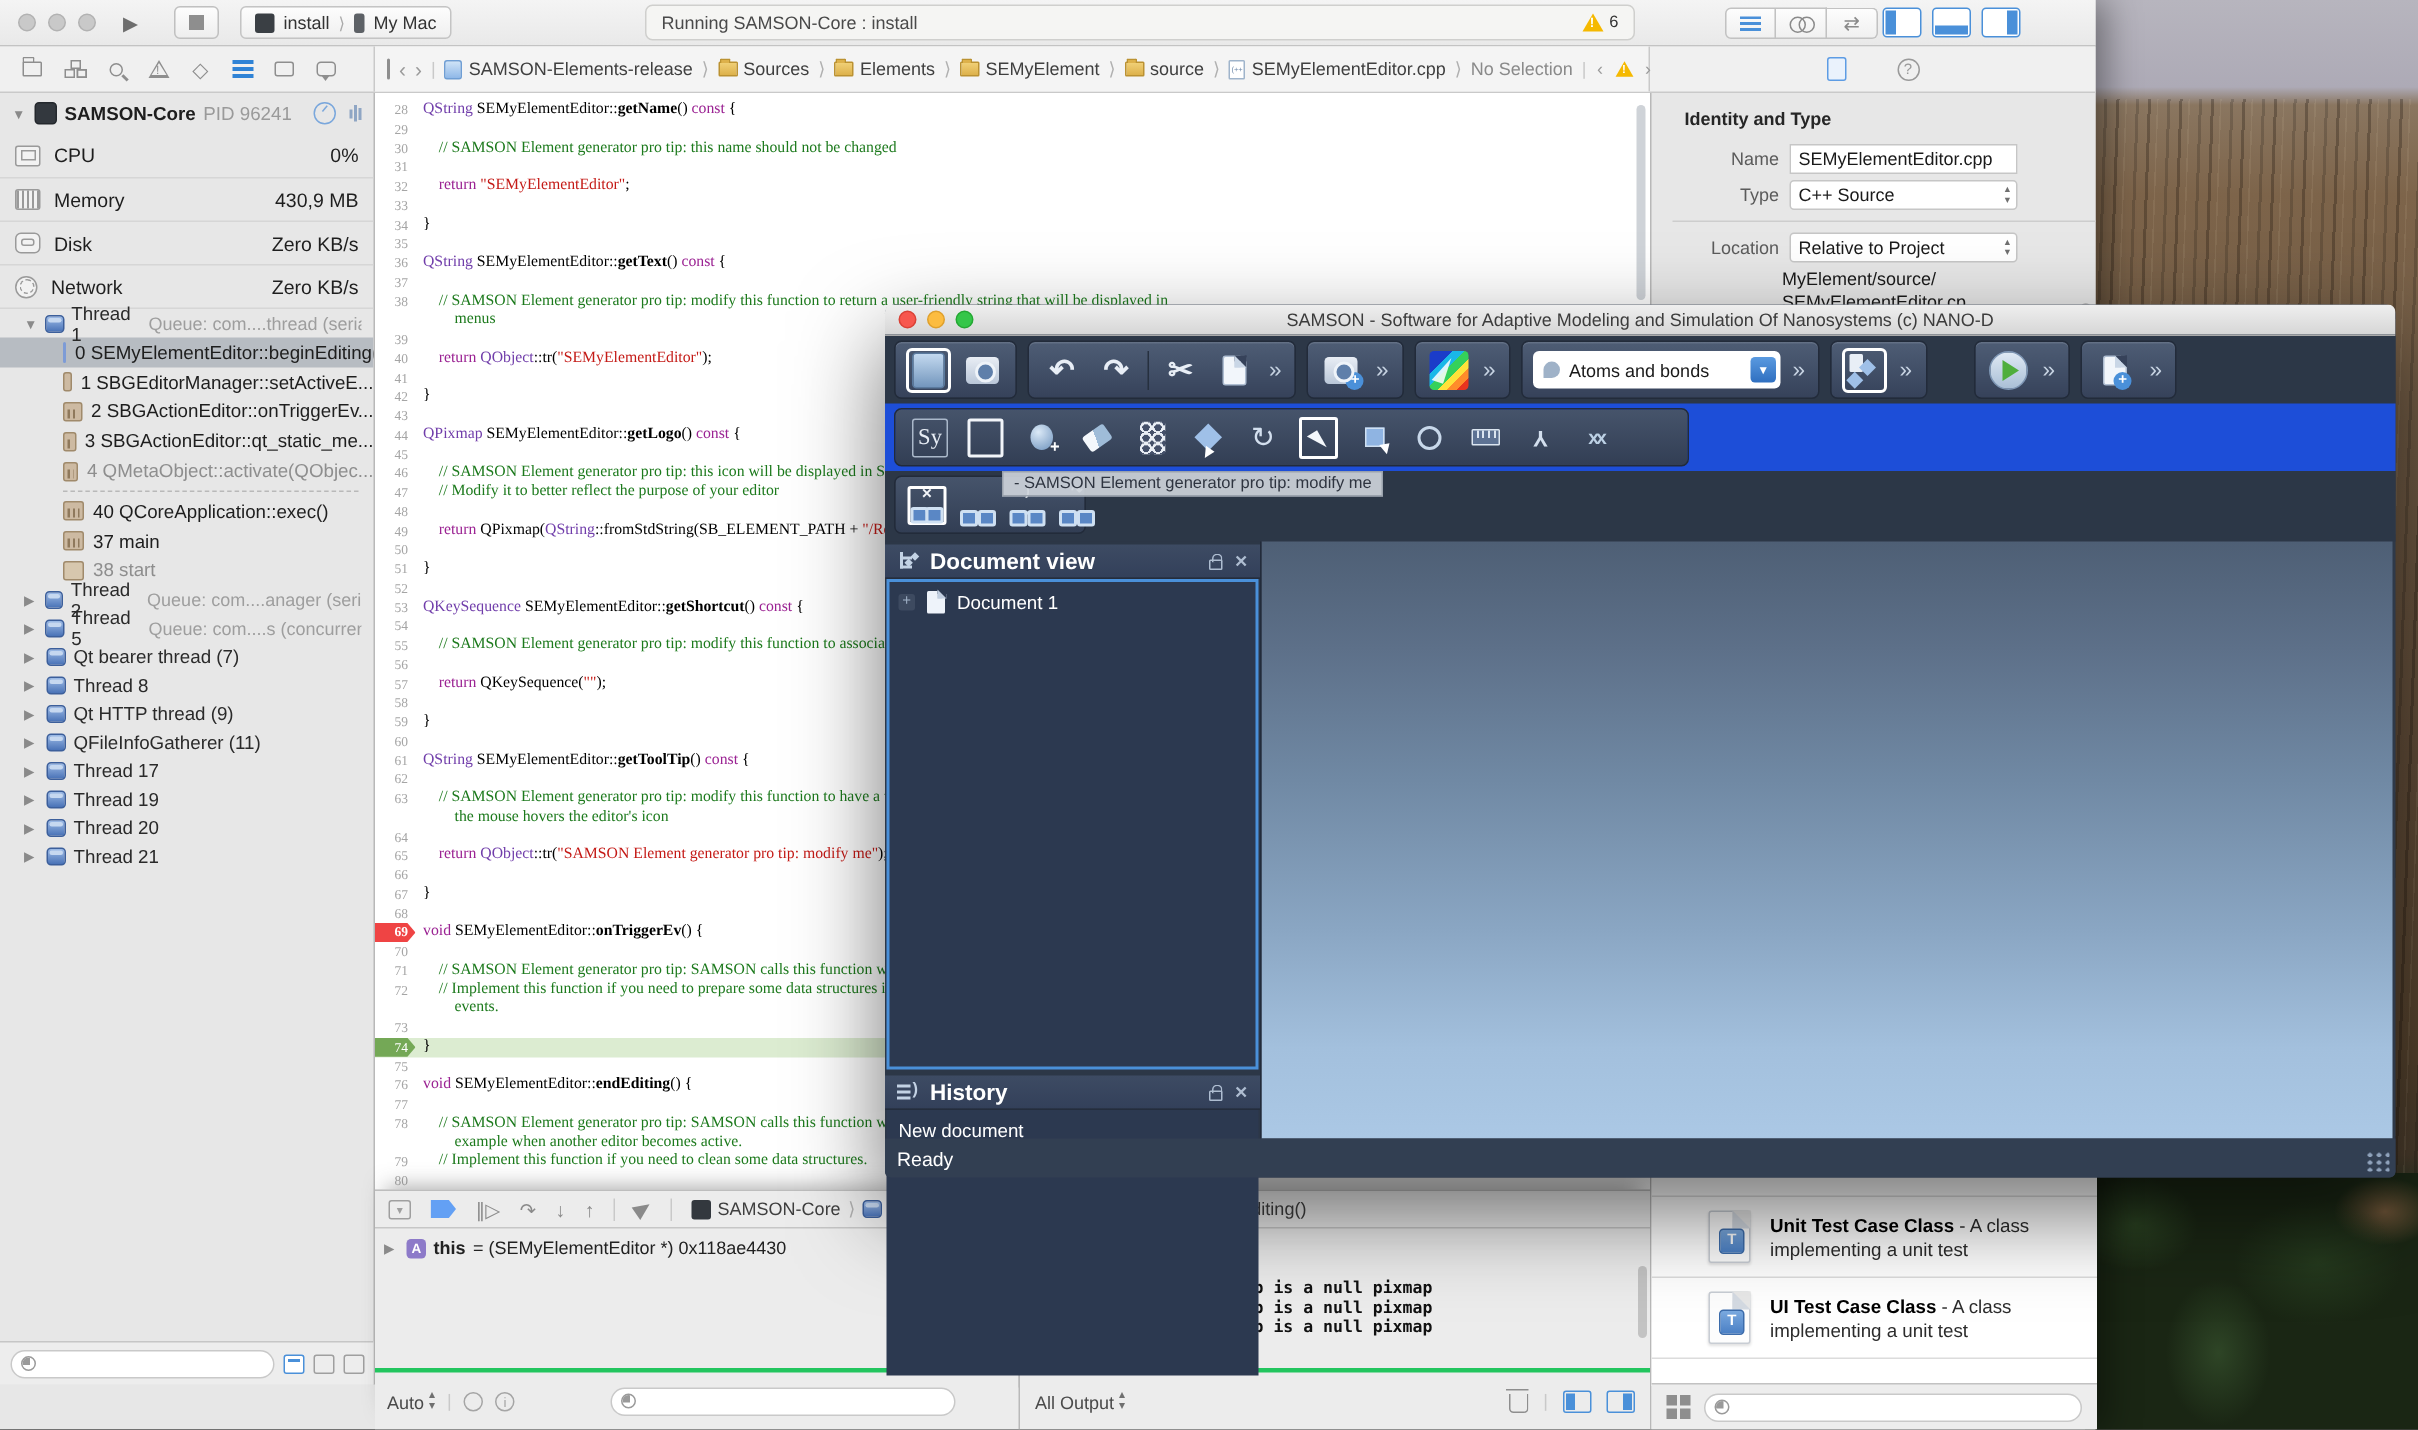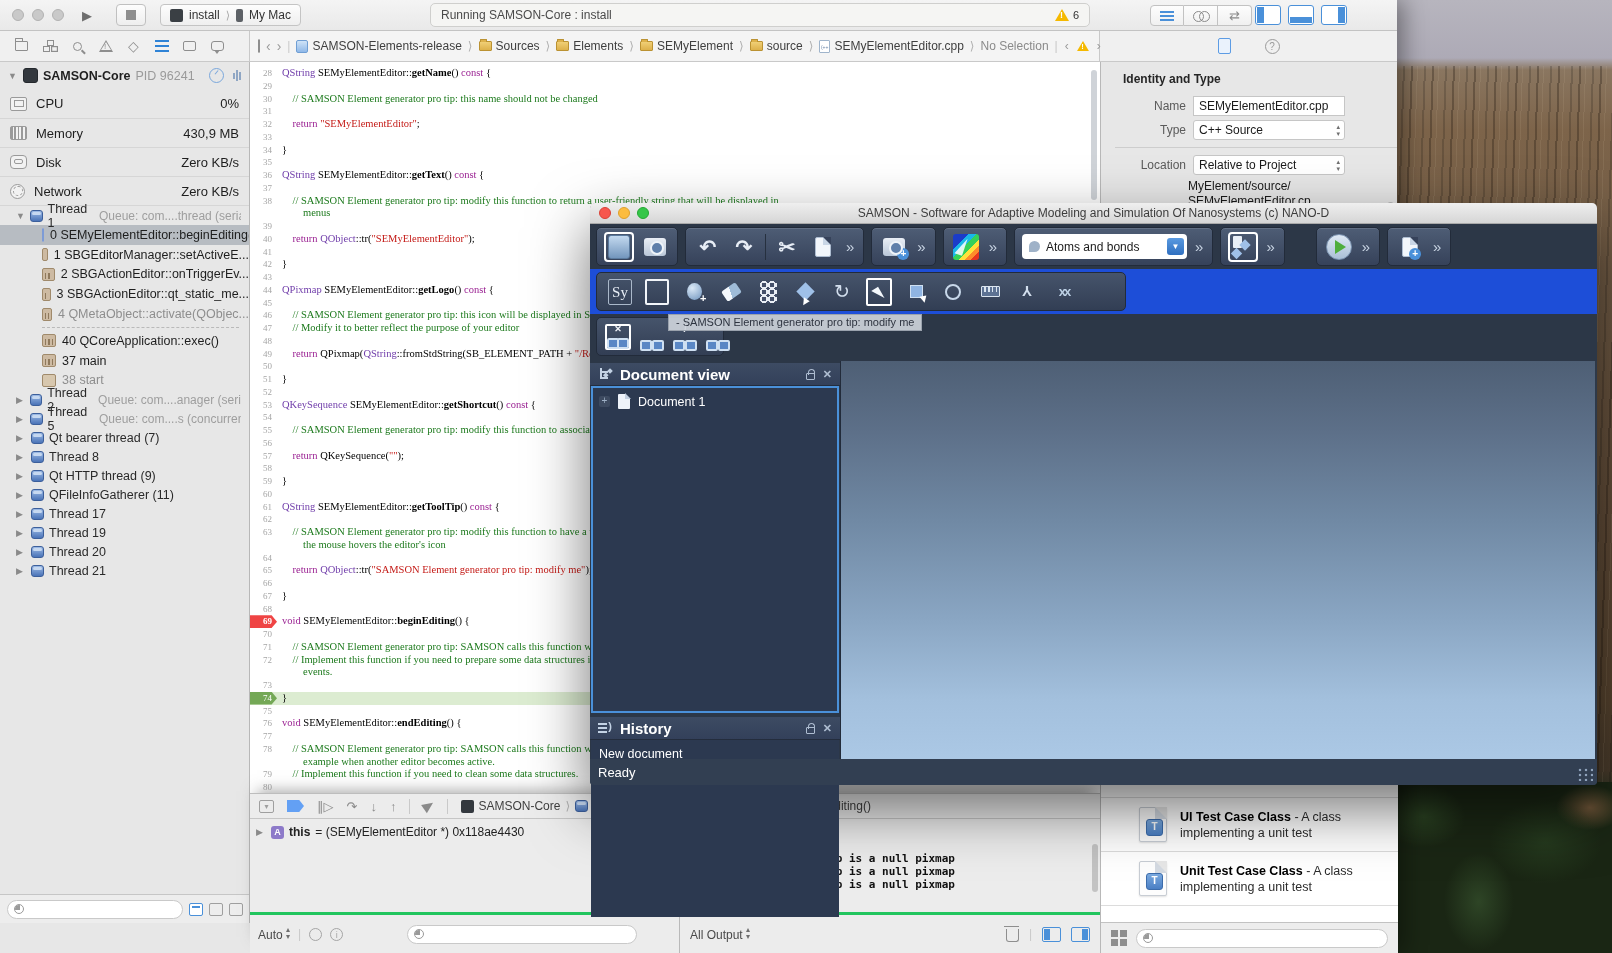--- a/index.html
+++ b/index.html
@@ -605,21 +605,21 @@
           <div class="crow"><span class="gut">60</span><span class="ctext"></span></div>
           <div class="crow"><span class="gut">61</span><span class="ctext"><span class="t">QString </span><span class="p">SEMyElementEditor::</span><span class="f">getToolTip</span><span class="p">() </span><span class="k">const</span><span class="p"> {</span></span></div>
           <div class="crow"><span class="gut">62</span><span class="ctext"></span></div>
           <div class="crow"><span class="gut">63</span><span class="ctext"><span class="c">    // SAMSON Element generator pro tip: modify this function to have a tooltip displayed when</span></span></div>
           <div class="crow"><span class="gut"></span><span class="ctext"><span class="c">        the mouse hovers the editor's icon</span></span></div>
           <div class="crow"><span class="gut">64</span><span class="ctext"></span></div>
           <div class="crow"><span class="gut">65</span><span class="ctext"><span class="k">    return </span><span class="t">QObject</span><span class="p">::tr(</span><span class="s">"SAMSON Element generator pro tip: modify me"</span><span class="p">);</span></span></div>
           <div class="crow"><span class="gut">66</span><span class="ctext"></span></div>
           <div class="crow"><span class="gut">67</span><span class="ctext"><span class="p">}</span></span></div>
           <div class="crow"><span class="gut">68</span><span class="ctext"></span></div>
-          <div class="crow exec"><span class="gut">69</span><span class="ctext"><span class="k">void </span><span class="p">SEMyElementEditor::</span><span class="f">beginEditing</span><span class="p">() {</span></span></div>
+          <div class="crow exec"><span class="gut">69</span><span class="ctext"><span class="k">void </span><span class="p">SEMyElementEditor::</span><span class="f">onTriggerEv</span><span class="p">() {</span></span></div>
           <div class="crow"><span class="gut">70</span><span class="ctext"></span></div>
           <div class="crow"><span class="gut">71</span><span class="ctext"><span class="c">    // SAMSON Element generator pro tip: SAMSON calls this function when your editor becomes active</span></span></div>
           <div class="crow"><span class="gut">72</span><span class="ctext"><span class="c">    // Implement this function if you need to prepare some data structures in order to handle GUI</span></span></div>
           <div class="crow"><span class="gut"></span><span class="ctext"><span class="c">        events.</span></span></div>
           <div class="crow"><span class="gut">73</span><span class="ctext"></span></div>
           <div class="crow done"><span class="gut">74</span><span class="ctext"><span class="p">}</span></span></div>
           <div class="crow"><span class="gut">75</span><span class="ctext"></span></div>
           <div class="crow"><span class="gut">76</span><span class="ctext"><span class="k">void </span><span class="p">SEMyElementEditor::</span><span class="f">endEditing</span><span class="p">() {</span></span></div>
           <div class="crow"><span class="gut">77</span><span class="ctext"></span></div>
           <div class="crow"><span class="gut">78</span><span class="ctext"><span class="c">    // SAMSON Element generator pro tip: SAMSON calls this function when your editor becomes inactive, for</span></span></div>
@@ -722,25 +722,25 @@
         <span class="pfold"></span>
       </div>
       <div class="utils-scroll"></div>
       <div class="library">
         <div class="lib-item" style="height:62px;">
           <span class="libdoc" style="position:absolute;left:50px;margin-top:-10px;"></span>
         </div>
         <div id="lib-items">
             <div class="lib-item" style="padding-left: 38px;">
               <span class="libdoc"></span>
-              <span class="lib-text"><b>UI Test Case Class</b><span> - A class implementing a unit test</span></span>
+              <span class="lib-text"><b>Unit Test Case Class</b><span> - A class implementing a unit test</span></span>
             </div>
             <div class="lib-item" style="padding-left: 38px;">
               <span class="libdoc"></span>
-              <span class="lib-text"><b>Unit Test Case Class</b><span> - A class implementing a unit test</span></span>
+              <span class="lib-text"><b>UI Test Case Class</b><span> - A class implementing a unit test</span></span>
             </div>
           </div>
       </div>
       <div class="utils-bottom">
         <span class="grid4" style="border:none;width:16px;height:16px;background:linear-gradient(#8e8e8e,#8e8e8e) 0 0/7px 7px no-repeat,linear-gradient(#8e8e8e,#8e8e8e) 9px 0/7px 7px no-repeat,linear-gradient(#8e8e8e,#8e8e8e) 0 9px/7px 7px no-repeat,linear-gradient(#8e8e8e,#8e8e8e) 9px 9px/7px 7px no-repeat;"></span>
         <span class="sfield" style="flex:1;">
             <span class="fcirc"></span>
           </span>
       </div>
     </div>

